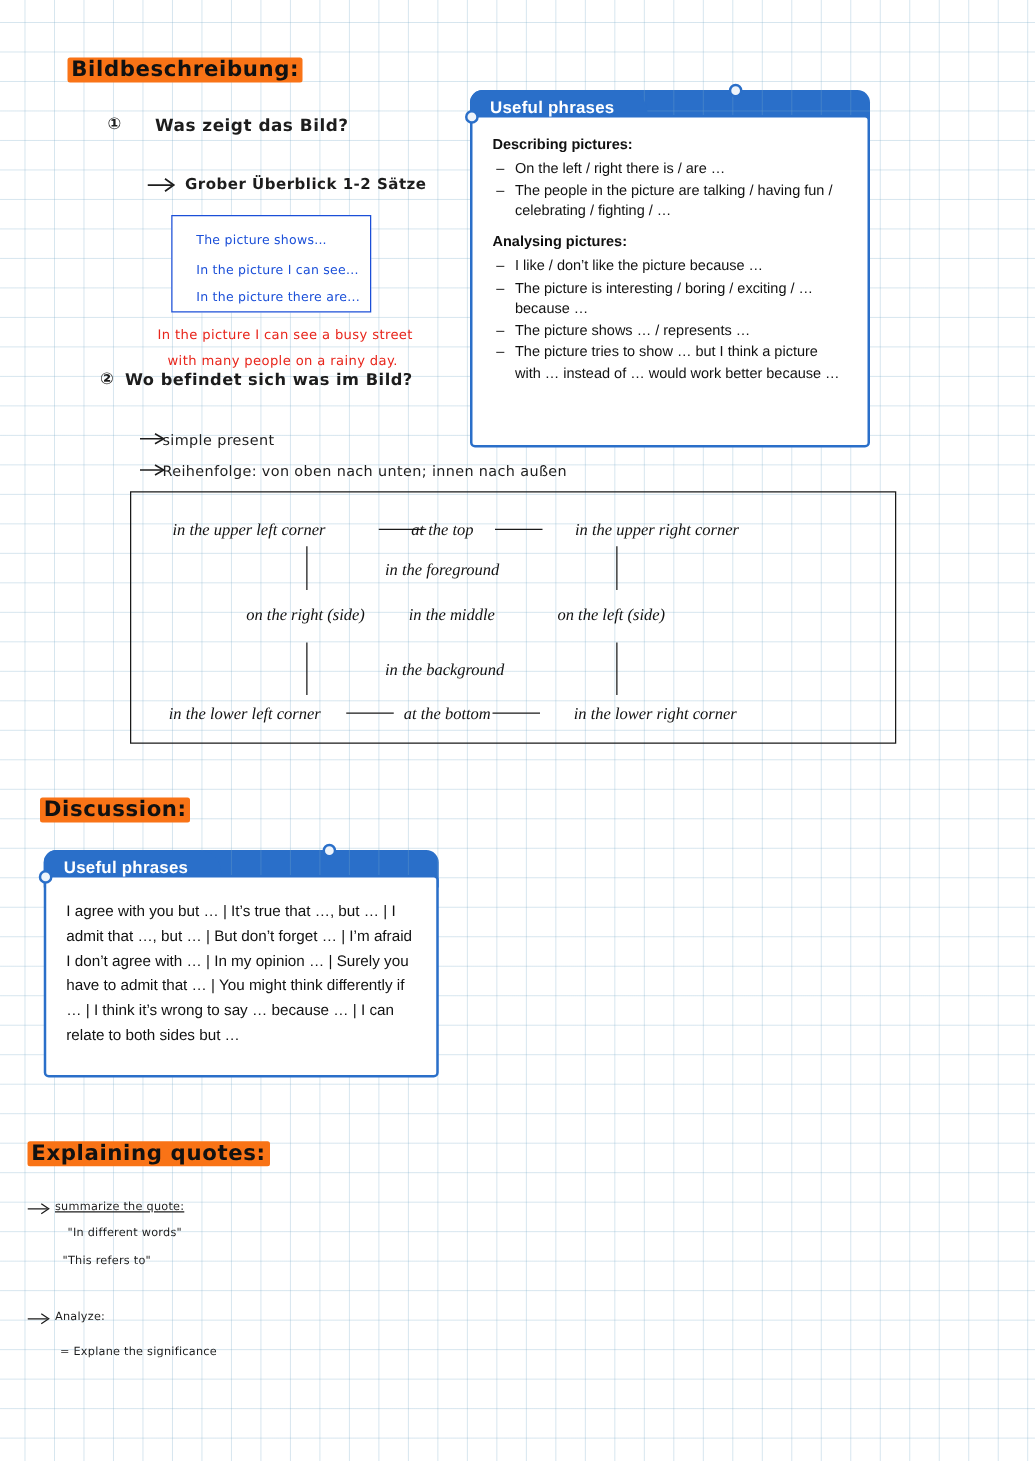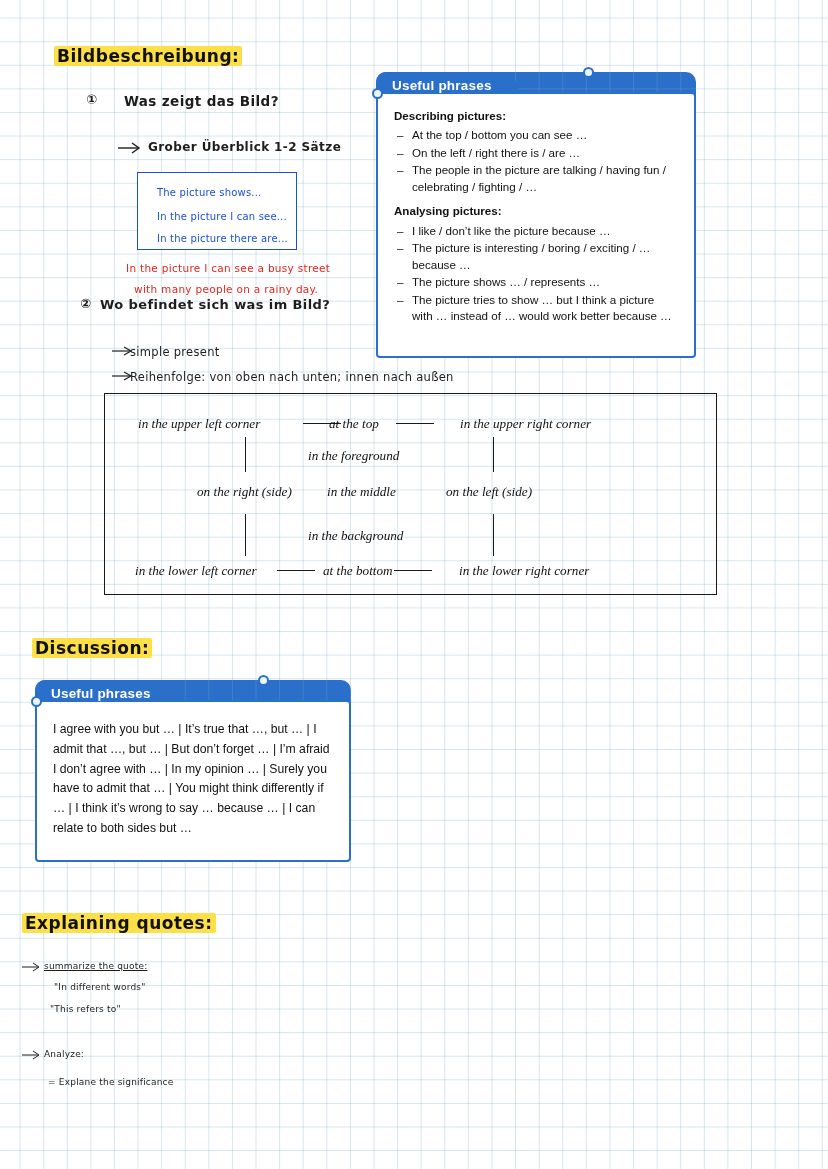--- a/index.html
+++ b/index.html
@@ -19,21 +19,21 @@
     inset: 0;
     background-image:
       linear-gradient(to right, rgba(120,170,200,0.30) 1px, transparent 1px),
       linear-gradient(to bottom, rgba(120,170,200,0.30) 1px, transparent 1px);
     background-size: 23.6px 23.6px;
     background-position: -4px -6px;
     pointer-events: none;
   }
 
   .hl {
-    background: #fde047;
+    background: #f97316;
     padding: 0 3px;
     border-radius: 2px;
   }
 
   
   .hand {
     font-family: "DejaVu Sans", sans-serif;
     color: #1d1d1d;
     font-weight: 600;
     letter-spacing: .4px;
@@ -204,21 +204,20 @@
 
 <div class="card" style="left:376px; top:92px; width:320px; height:266px;">
   <div class="card-top-strip"></div>
   <div class="card-tab">Useful phrases</div>
   <div class="pin" style="left:-6px; top:-6px;"></div>
   <div class="pin" style="left:205px; top:-27px;"></div>
 
   <div class="card-body">
     <b>Describing pictures:</b>
     <ul class="dashlist">
-      <li>At the top / bottom you can see …</li>
       <li>On the left / right there is / are …</li>
       <li>The people in the picture are talking / having fun / celebrating / fighting / …</li>
     </ul>
     <b>Analysing pictures:</b>
     <ul class="dashlist">
       <li>I like / don’t like the picture because …</li>
       <li>The picture is interesting / boring / exciting / … because …</li>
       <li>The picture shows … / represents …</li>
       <li>The picture tries to show … but I think a picture with … instead of … would work better because …</li>
     </ul>

